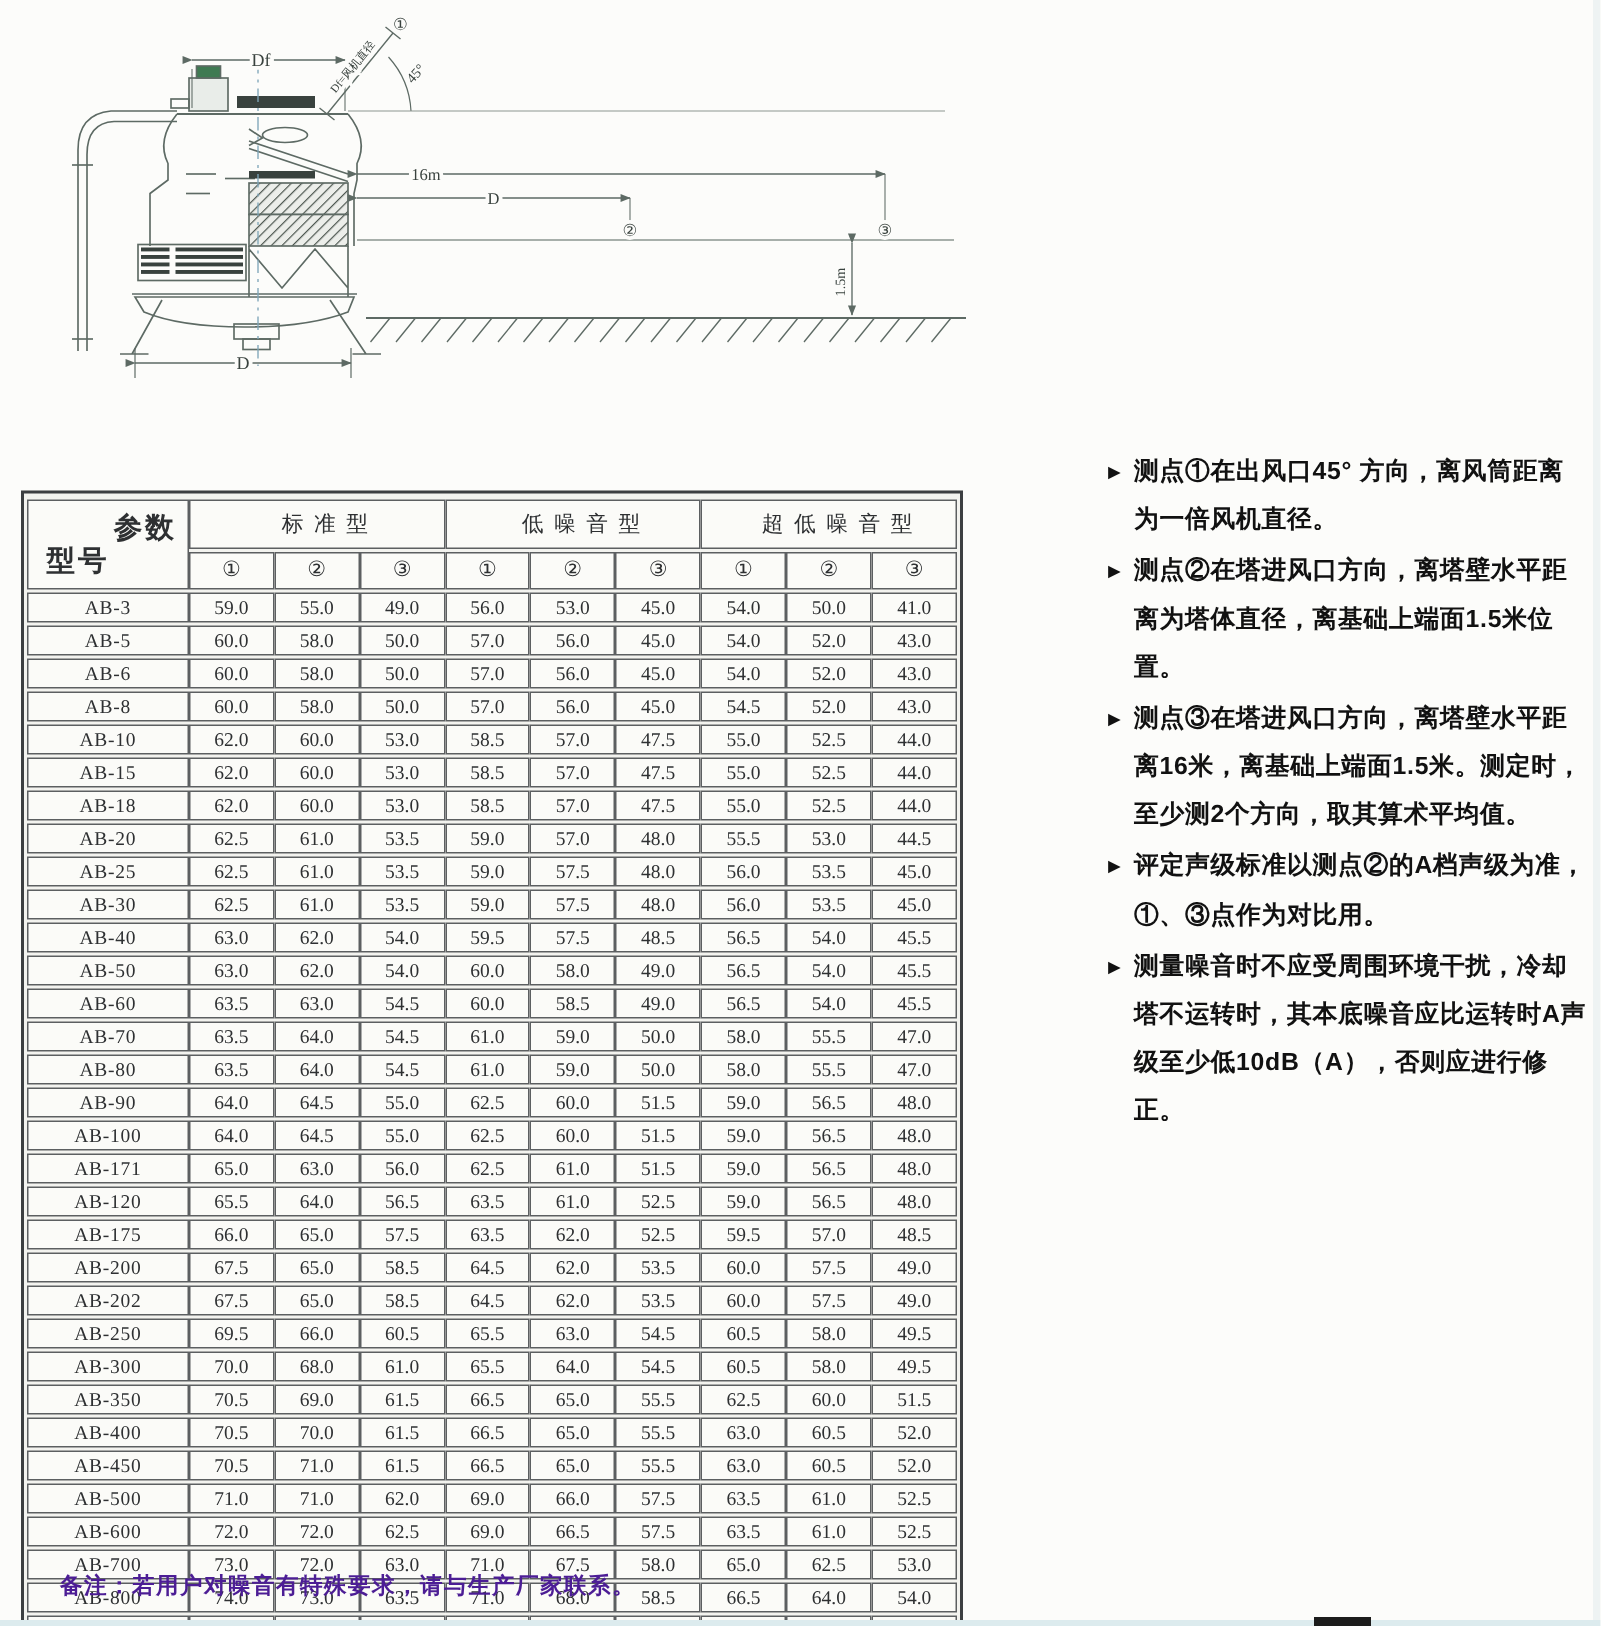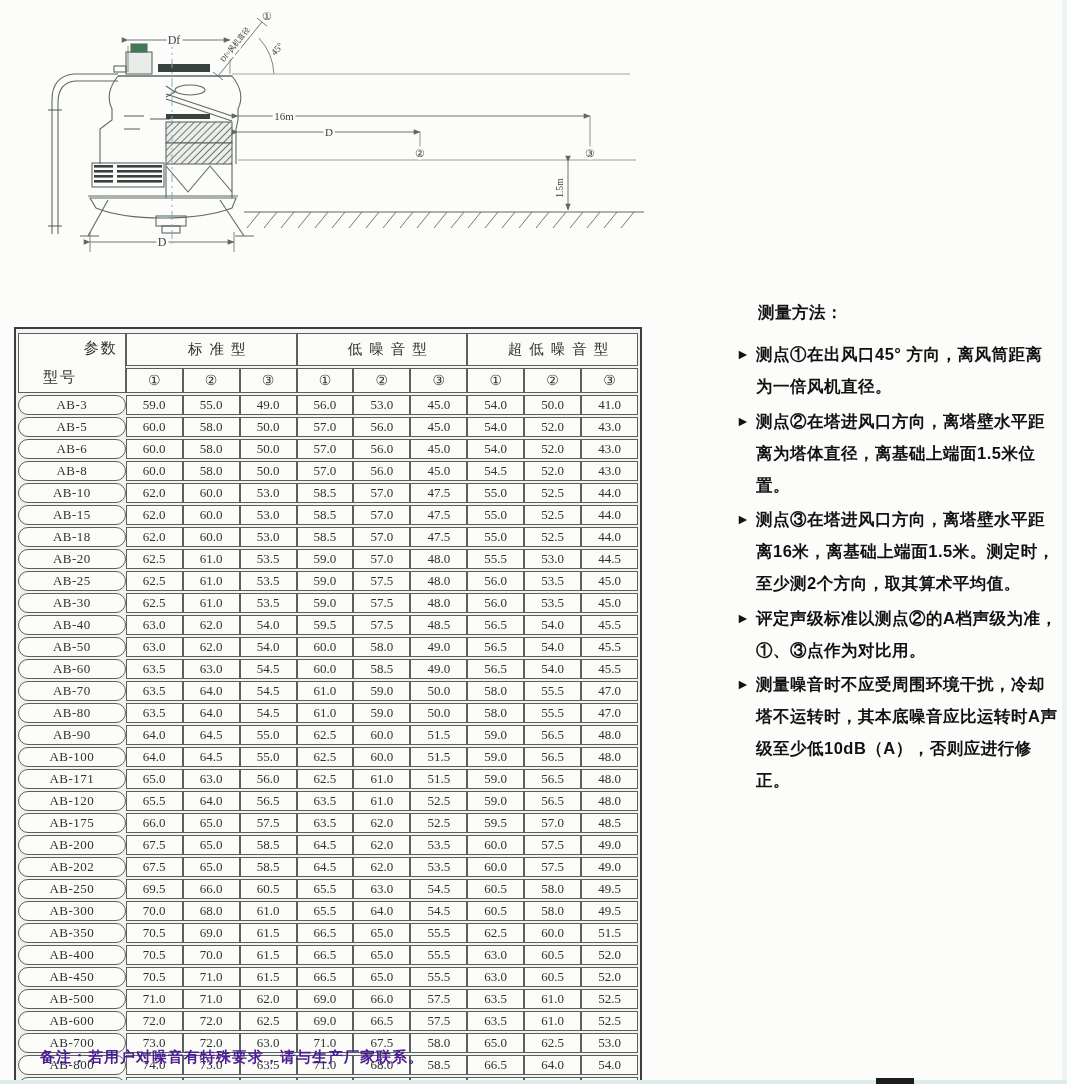--- a/index.html
+++ b/index.html
@@ -30,27 +30,27 @@
     text-align:center;vertical-align:middle;
     color:#2e3032;
   }
   th.corner{
     position:relative;width:104px;height:56px;
     background:
       linear-gradient(to bottom right,
         rgba(0,0,0,0) calc(50% - 0.7px),#55585a calc(50% - 0.7px),
         #55585a calc(50% + 0.7px),rgba(0,0,0,0) calc(50% + 0.7px)),
       #fbfbf8;
-    font-size:15px;letter-spacing:2px;font-weight:normal;
+    font-size:19px;letter-spacing:2px;font-weight:bold;
   }
   th.corner .c-top{position:absolute;top:5px;right:7px;}
-  th.corner .c-bottom{position:absolute;bottom:5px;left:24px;}
+  th.corner .c-bottom{position:absolute;bottom:5px;left:12px;}
   th.group{height:28px;font-size:14.5px;font-weight:normal;letter-spacing:7px;text-indent:7px;padding-left:12px;}
   th.sub{height:21px;font-size:14px;font-weight:normal;}
-  td.model{font-size:13px;letter-spacing:.5px;border-radius:10px;}
+  td.model{font-size:13px;letter-spacing:.5px;}
   td.val{font-size:13px;}
   tbody tr td{height:16px;line-height:14px;padding:1px 0;}
 
   
   .notes{
     position:absolute;left:736px;top:296px;width:322px;
     font-size:16.5px;font-weight:bold;color:#111;
     letter-spacing:.5px;line-height:1.95;
   }
   .notes .title{margin:0 0 10px 22px;}
@@ -615,21 +615,20 @@
             <td class="val">69.0</td>
             <td class="val">66.0</td>
             <td class="val">56.0</td>
           </tr>
         </tbody>
     </table>
   </div>
 </div>
 
 <div class="notes">
-  <p class="title">测量方法：</p>
   <div>
       <div class="note-item">
         <span class="arrow">►</span>
         <span class="txt">测点①在出风口45° 方向，离风筒距离为一倍风机直径。</span>
       </div>
       <div class="note-item">
         <span class="arrow">►</span>
         <span class="txt">测点②在塔进风口方向，离塔壁水平距离为塔体直径，离基础上端面1.5米位置。</span>
       </div>
       <div class="note-item">

